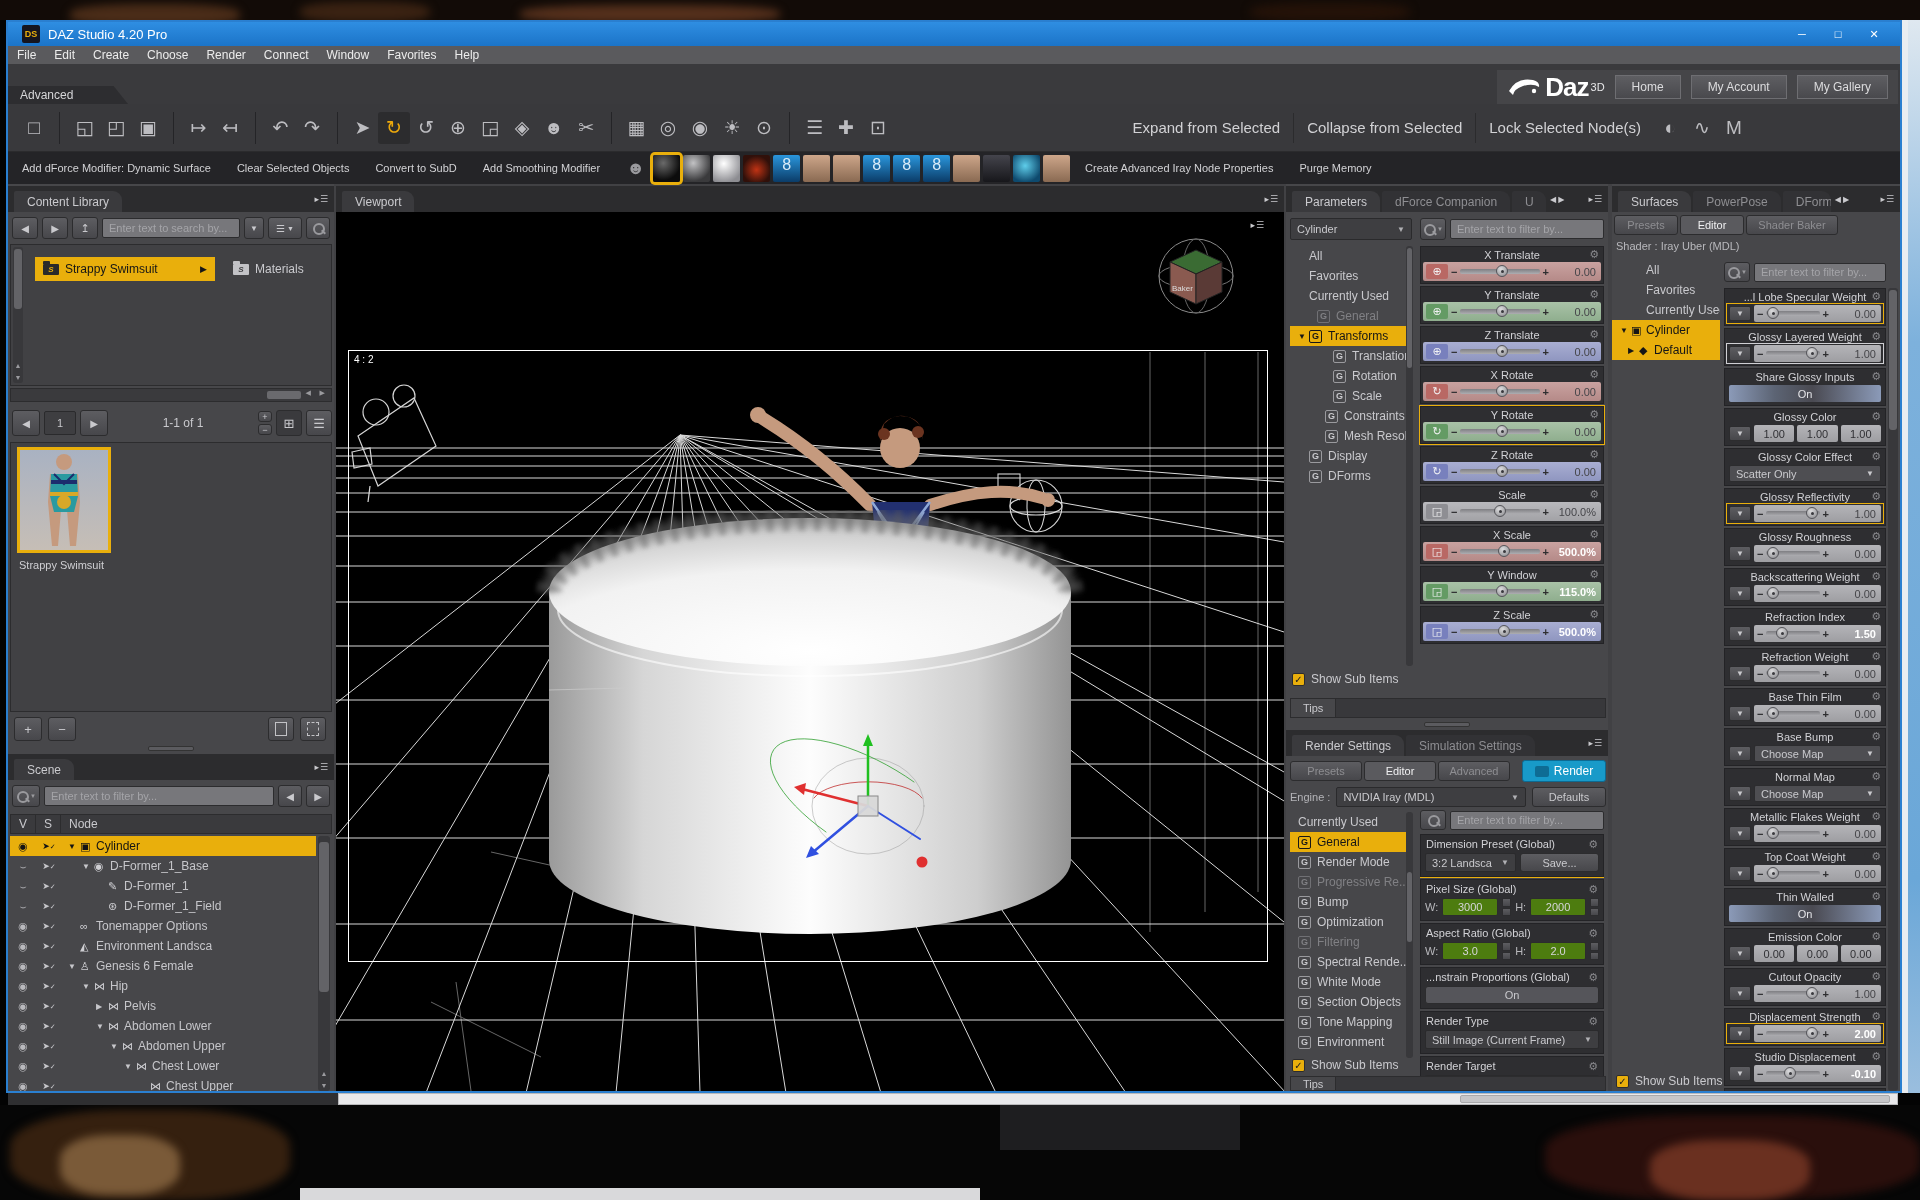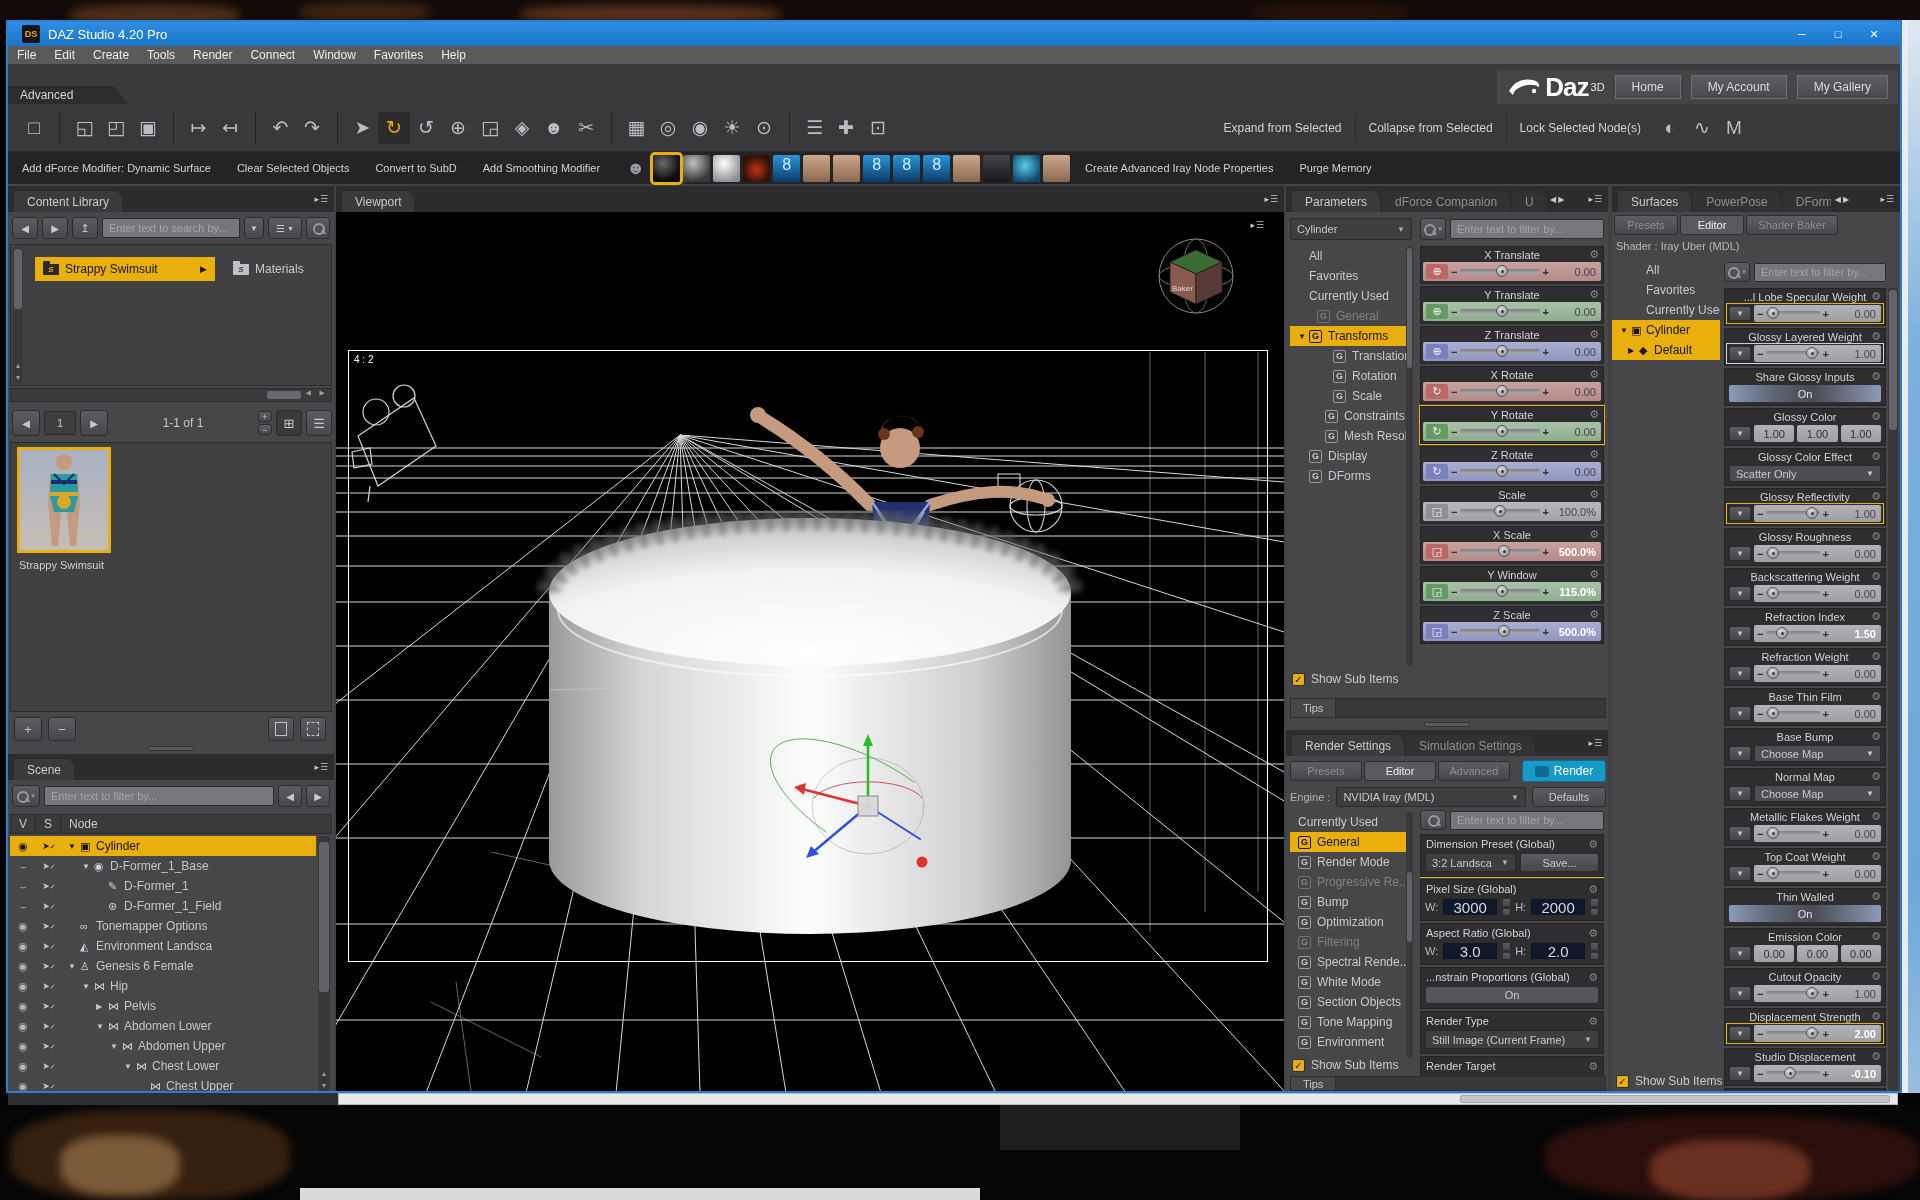--- a/index.html
+++ b/index.html
@@ -31,21 +31,21 @@
 .daz-name{color:#fff;font-size:26px;font-weight:bold;letter-spacing:-1px}
 .daz-sup{color:#e8e8ea;font-size:11px;vertical-align:super;margin-left:2px}
 .brandbtn{margin-left:10px;height:24px;padding:0 16px;background:linear-gradient(#5e5e62,#49494d);border:1px solid #6e6e72;color:#dcdcde;font-size:12px;display:flex;align-items:center}
 .ws-tab{left:8px;top:86px;width:120px;height:18px;background:#2d2d30;color:#d6d6d8;font-size:12px;display:flex;align-items:center;padding-left:12px;clip-path:polygon(0 0,88% 0,100% 100%,0 100%)}
 
 .toolbar{left:8px;top:104px;width:1892px;height:48px;background:#39393c;border-bottom:1px solid #2b2b2d;display:flex;align-items:center;padding-left:10px}
 .ticon{width:32px;height:32px;display:flex;align-items:center;justify-content:center;color:#bdbdc1;font-size:19px}
 .ticon.sep{border-left:1px solid #242427;margin-left:9px;padding-left:9px;width:41px}
 .ticon.active{color:#eda90c;background:#2c2c2e;border-radius:3px}
 .tb-textgroup{margin-left:auto;display:flex;align-items:center;margin-right:150px}
-.tb-textbtn{color:#d2d2d5;font-size:12px;padding:0 13px;border-left:1px solid #2b2b2d;height:30px;display:flex;align-items:center}
+.tb-textbtn{color:#d2d2d5;font-size:15px;padding:0 13px;border-left:1px solid #2b2b2d;height:30px;display:flex;align-items:center}
 .tb-textbtn:first-child{border-left:none}
 
 .actionbar{left:8px;top:152px;width:1892px;height:32px;background:#242427;display:flex;align-items:center;padding-left:14px;color:#d2d2d5;font-size:11px}
 .abtn{margin-right:26px;white-space:nowrap}
 .fig-chip{color:#9a9a9e;font-size:18px;margin-right:8px}
 .thumb{width:27px;height:27px;margin-right:3px;border-radius:2px;background:#222;flex:none}
 .thumb.sel{box-shadow:0 0 0 3px #e9af0c}
 .thumb[data-kind="sphere-black"]{background:radial-gradient(circle at 38% 30%,#6a6a6a,#0c0c0c 68%)}
 .thumb[data-kind="sphere-gray"]{background:radial-gradient(circle at 38% 30%,#c2c2c4,#3a3a3c 72%)}
 .thumb[data-kind="sphere-white"]{background:radial-gradient(circle at 40% 32%,#ffffff,#8d8d92 78%)}
@@ -146,21 +146,21 @@
 .tglbar{flex:1;height:17px;background:linear-gradient(90deg,#8b9ab8,#5c6474 30%,#4a4a52 55%,#8b9ab8);border-radius:2px;color:#e4e4e8;font-size:11px;display:flex;align-items:center;justify-content:center}
 .c3{flex:1;height:17px;background:linear-gradient(180deg,#b4b4b8,#9e9ea2);border-radius:2px;color:#303034;font-size:11px;display:flex;align-items:center;justify-content:center}
 .ddv{flex:1;height:17px;background:#4e4e52;border:1px solid #2c2c2e;border-radius:2px;color:#c9c9cd;font-size:11px;display:flex;align-items:center;padding:0 6px;white-space:nowrap;overflow:hidden}
 .ddv b{margin-left:auto;font-weight:normal;font-size:8px;padding-left:4px}
 
 .rgroup{background:#2e2e31;border:1px solid #232326;margin-bottom:2px;position:relative;padding:1px 0}
 .rgroup.sel{outline:1px solid #e9af0c}
 .rglab{height:16px;display:flex;align-items:center;padding:0 5px;font-size:11px;color:#d2d2d6;white-space:nowrap;overflow:hidden}
 .rgrow{display:flex;align-items:center;gap:4px;margin:1px 4px 3px}
 .wlab{color:#b9b9bd;font-size:11px}
-.numf{background:#0f172a;border:1px solid #2c2c2e;border-radius:2px;color:#d6d6da;font-size:15px;height:18px;display:flex;align-items:center;justify-content:center;flex:1}
+.numf{background:#4d7c0f;border:1px solid #2c2c2e;border-radius:2px;color:#d6d6da;font-size:11px;height:18px;display:flex;align-items:center;justify-content:center;flex:1}
 .spin{width:9px;height:18px;display:flex;flex-direction:column;gap:1px;flex:none}
 .spin i{flex:1;background:linear-gradient(#5d5d61,#47474b);border:1px solid #2c2c2e;border-radius:1px}
 
 .vplabel{color:#fff;font-size:10px}
 </style>
 </head>
 <body>
 
 <div class="abs desk-top">
   <div class="blob" style="left:70px;top:4px;width:170px;height:22px;background:#4a2c18"></div>
@@ -192,21 +192,21 @@
     <span class="winbtn">□</span>
     <span class="winbtn">✕</span>
   </span>
 </div>
 
 <div class="abs menubar flex">
 
   <span>File</span>
   <span>Edit</span>
   <span>Create</span>
-  <span>Tools</span>
+  <span>Choose</span>
   <span>Render</span>
   <span>Connect</span>
   <span>Window</span>
   <span>Favorites</span>
   <span>Help</span>
 </div>
 
 <div class="abs header">
   <div class="brandbox">
     <svg class="daz-swoosh" viewBox="0 0 34 24">

